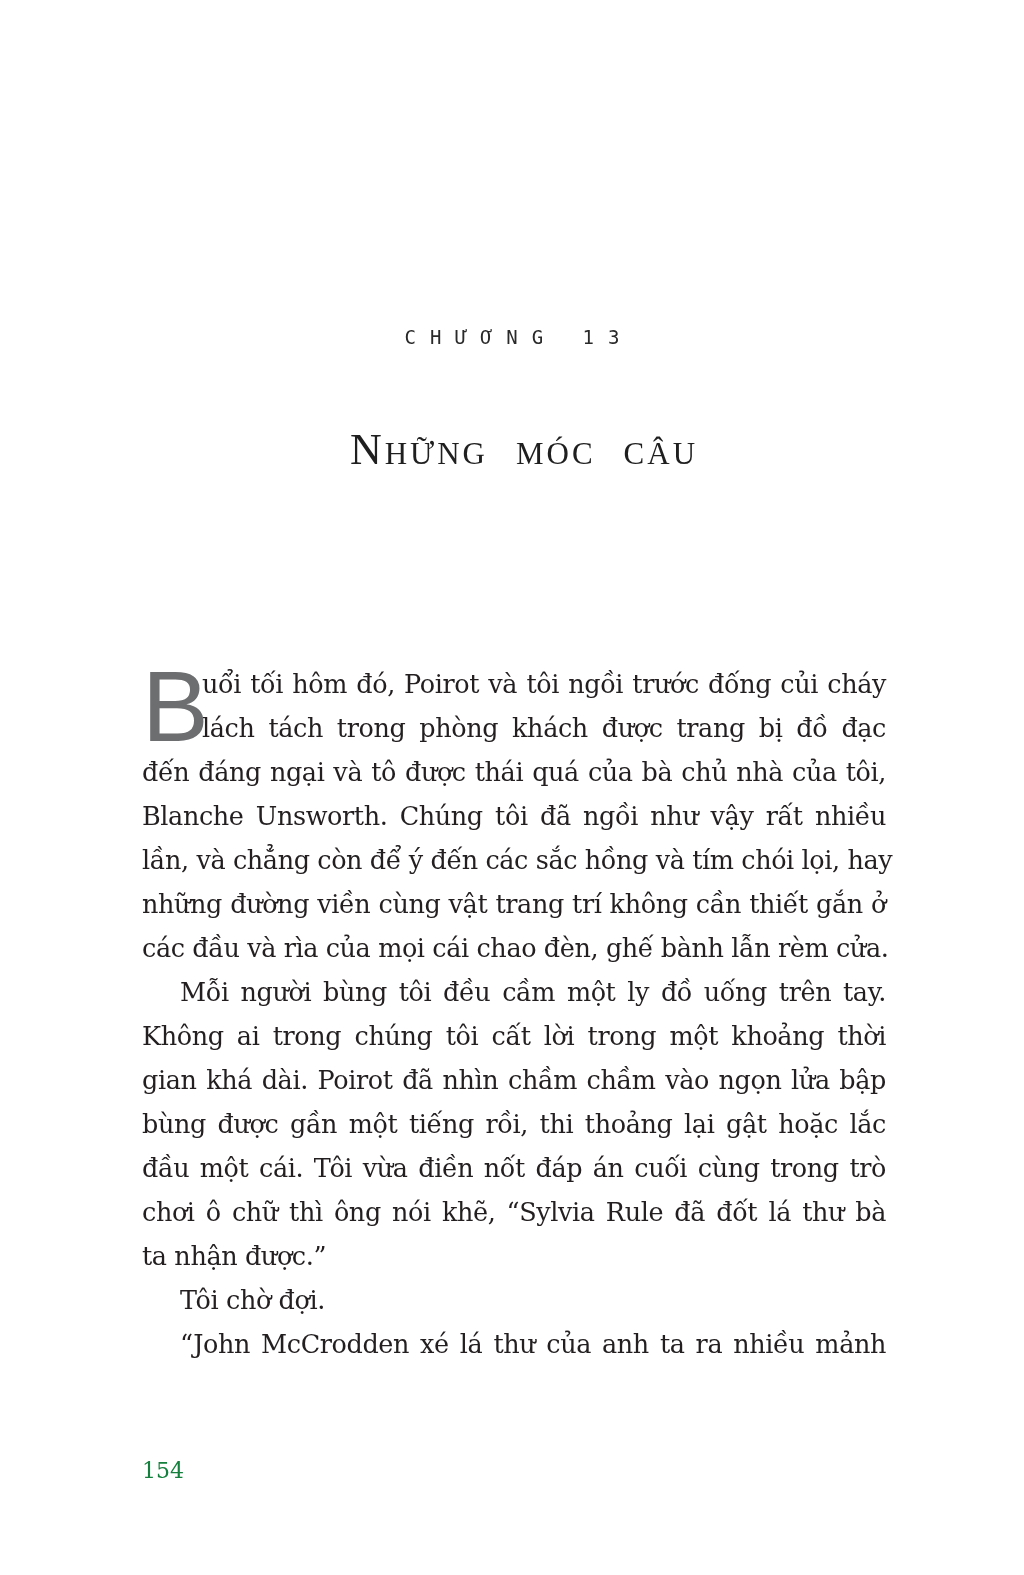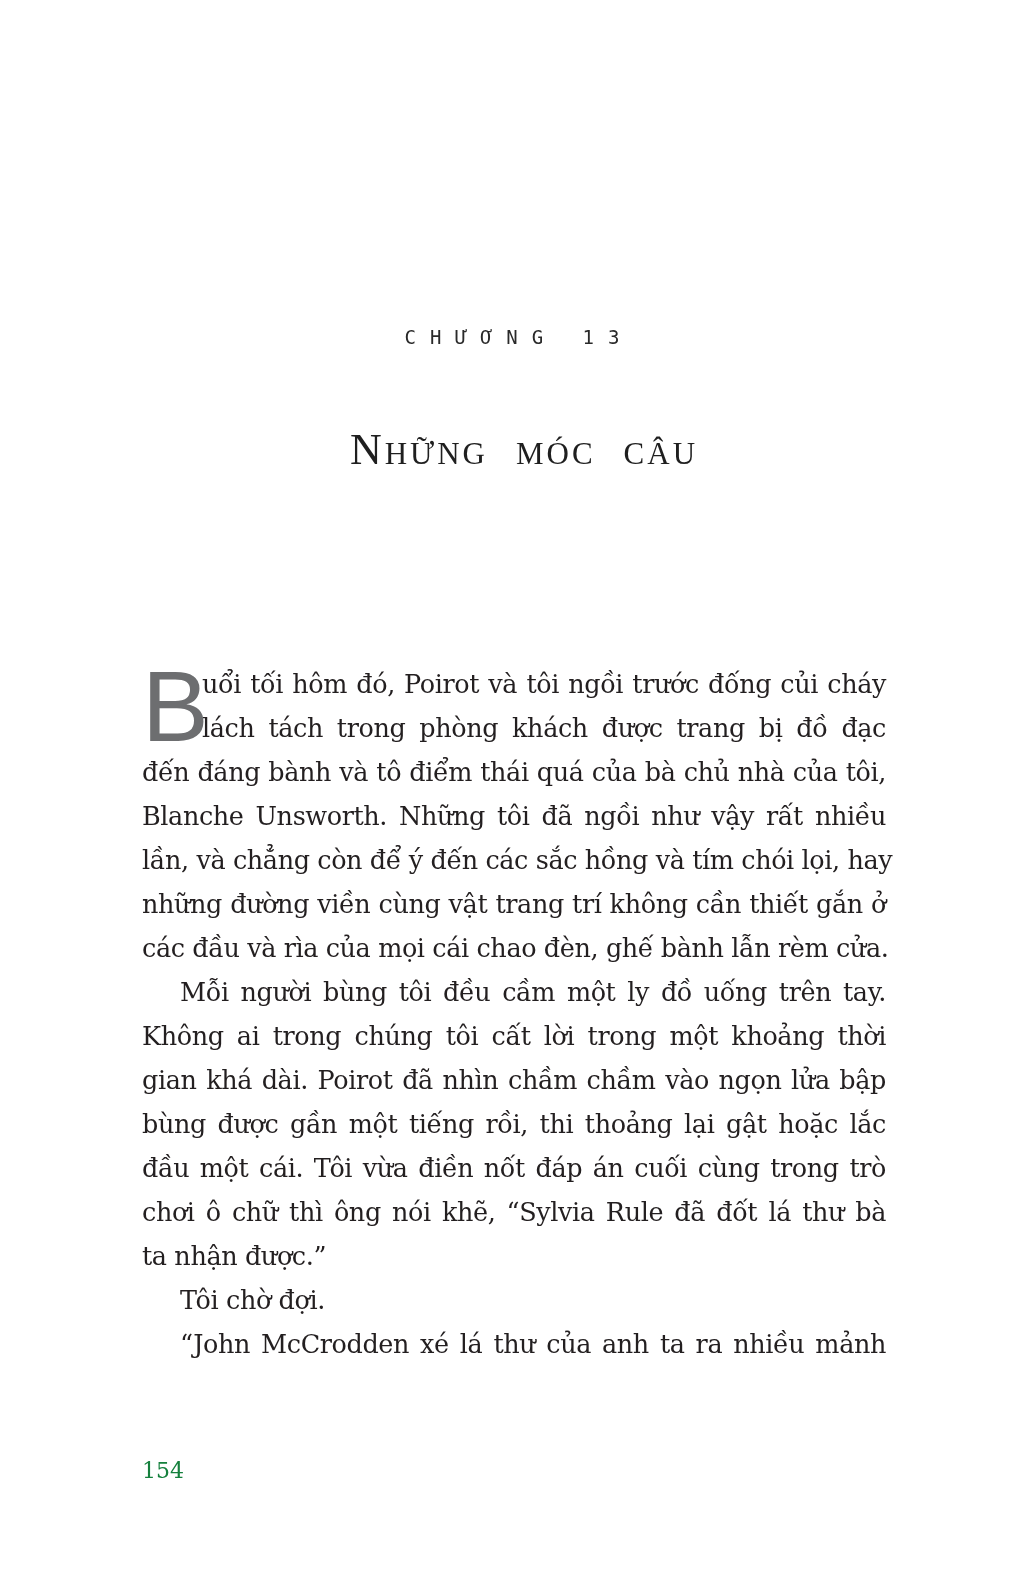--- a/index.html
+++ b/index.html
@@ -96,22 +96,22 @@
 <body>
 
 <div class="chapter-label">CHƯƠNG 13</div>
 <h1 class="chapter-title">Những móc câu</h1>
 
 <div class="body-text">
   <div class="dropcap-block">
     <span class="dropcap">B</span>
     <span class="line dropcap-line">uổi tối hôm đó, Poirot và tôi ngồi trước đống củi cháy</span>
     <span class="line dropcap-line">lách tách trong phòng khách được trang bị đồ đạc</span>
-    <span class="line">đến đáng bành và tô điểm thái quá của bà chủ nhà của tôi,</span>
-    <span class="line">Blanche Unsworth. Những tôi đã ngồi như vậy rất nhiều</span>
+    <span class="line">đến đáng ngại và tô được thái quá của bà chủ nhà của tôi,</span>
+    <span class="line">Blanche Unsworth. Chúng tôi đã ngồi như vậy rất nhiều</span>
     <span class="line">lần, và chẳng còn để ý đến các sắc hồng và tím chói lọi, hay</span>
     <span class="line">những đường viền cùng vật trang trí không cần thiết gắn ở</span>
     <span class="line last">các đầu và rìa của mọi cái chao đèn, ghế bành lẫn rèm cửa.</span>
   </div>
   <div>
     <span class="line indent">Mỗi người bùng tôi đều cầm một ly đồ uống trên tay.</span>
     <span class="line">Không ai trong chúng tôi cất lời trong một khoảng thời</span>
     <span class="line">gian khá dài. Poirot đã nhìn chầm chầm vào ngọn lửa bập</span>
     <span class="line">bùng được gần một tiếng rồi, thi thoảng lại gật hoặc lắc</span>
     <span class="line">đầu một cái. Tôi vừa điền nốt đáp án cuối cùng trong trò</span>

